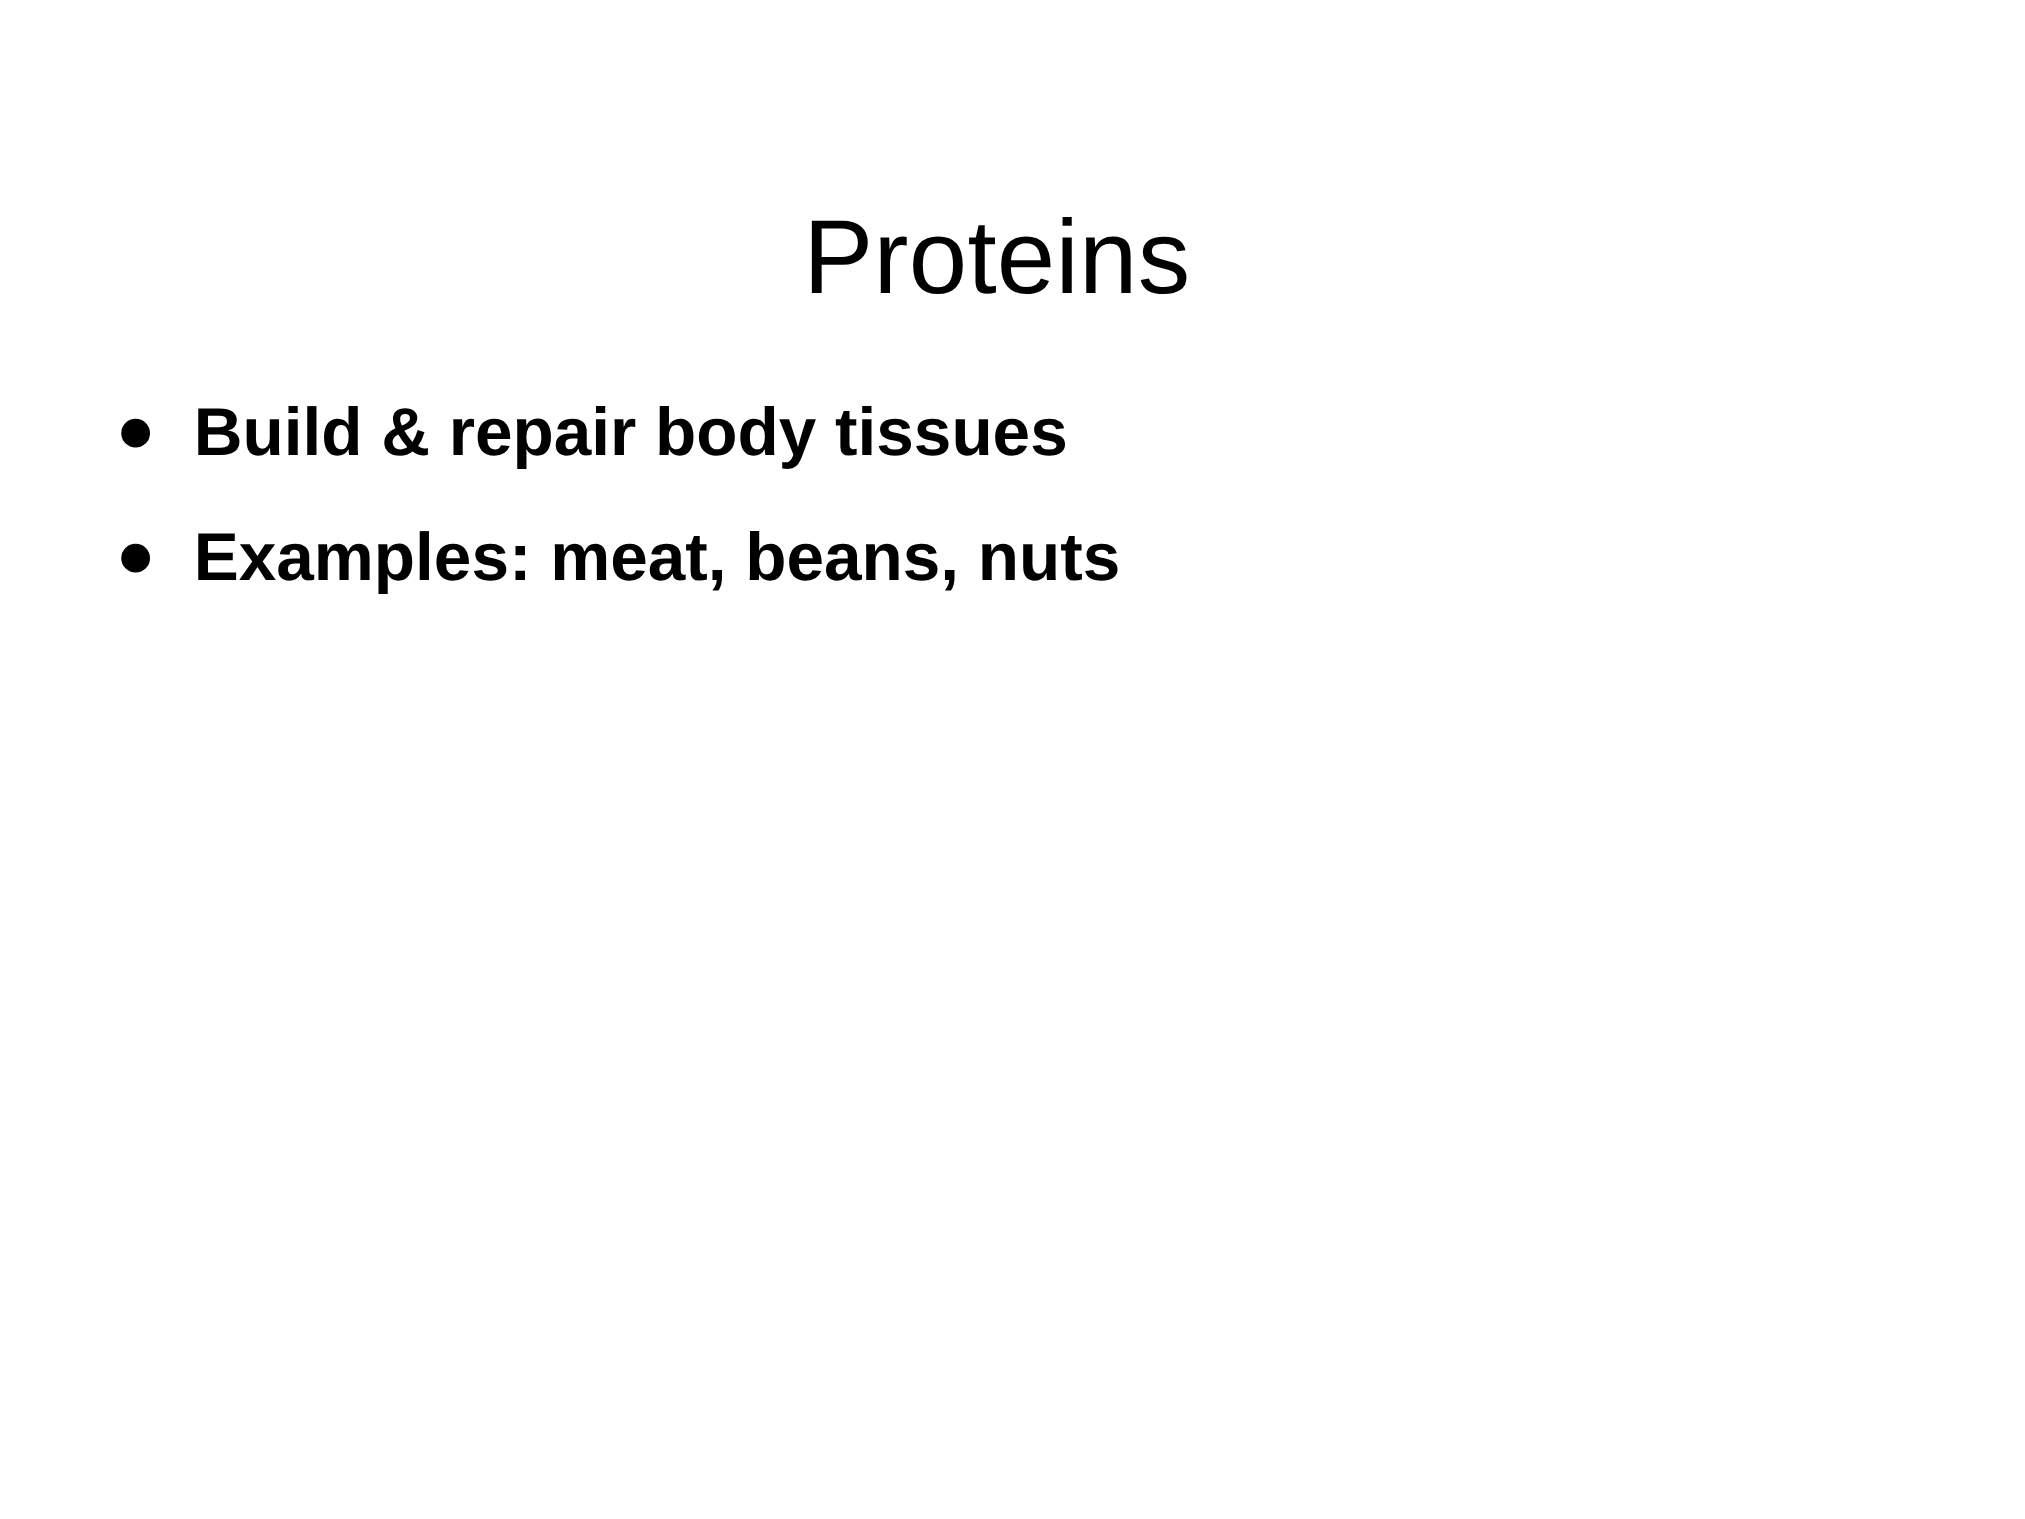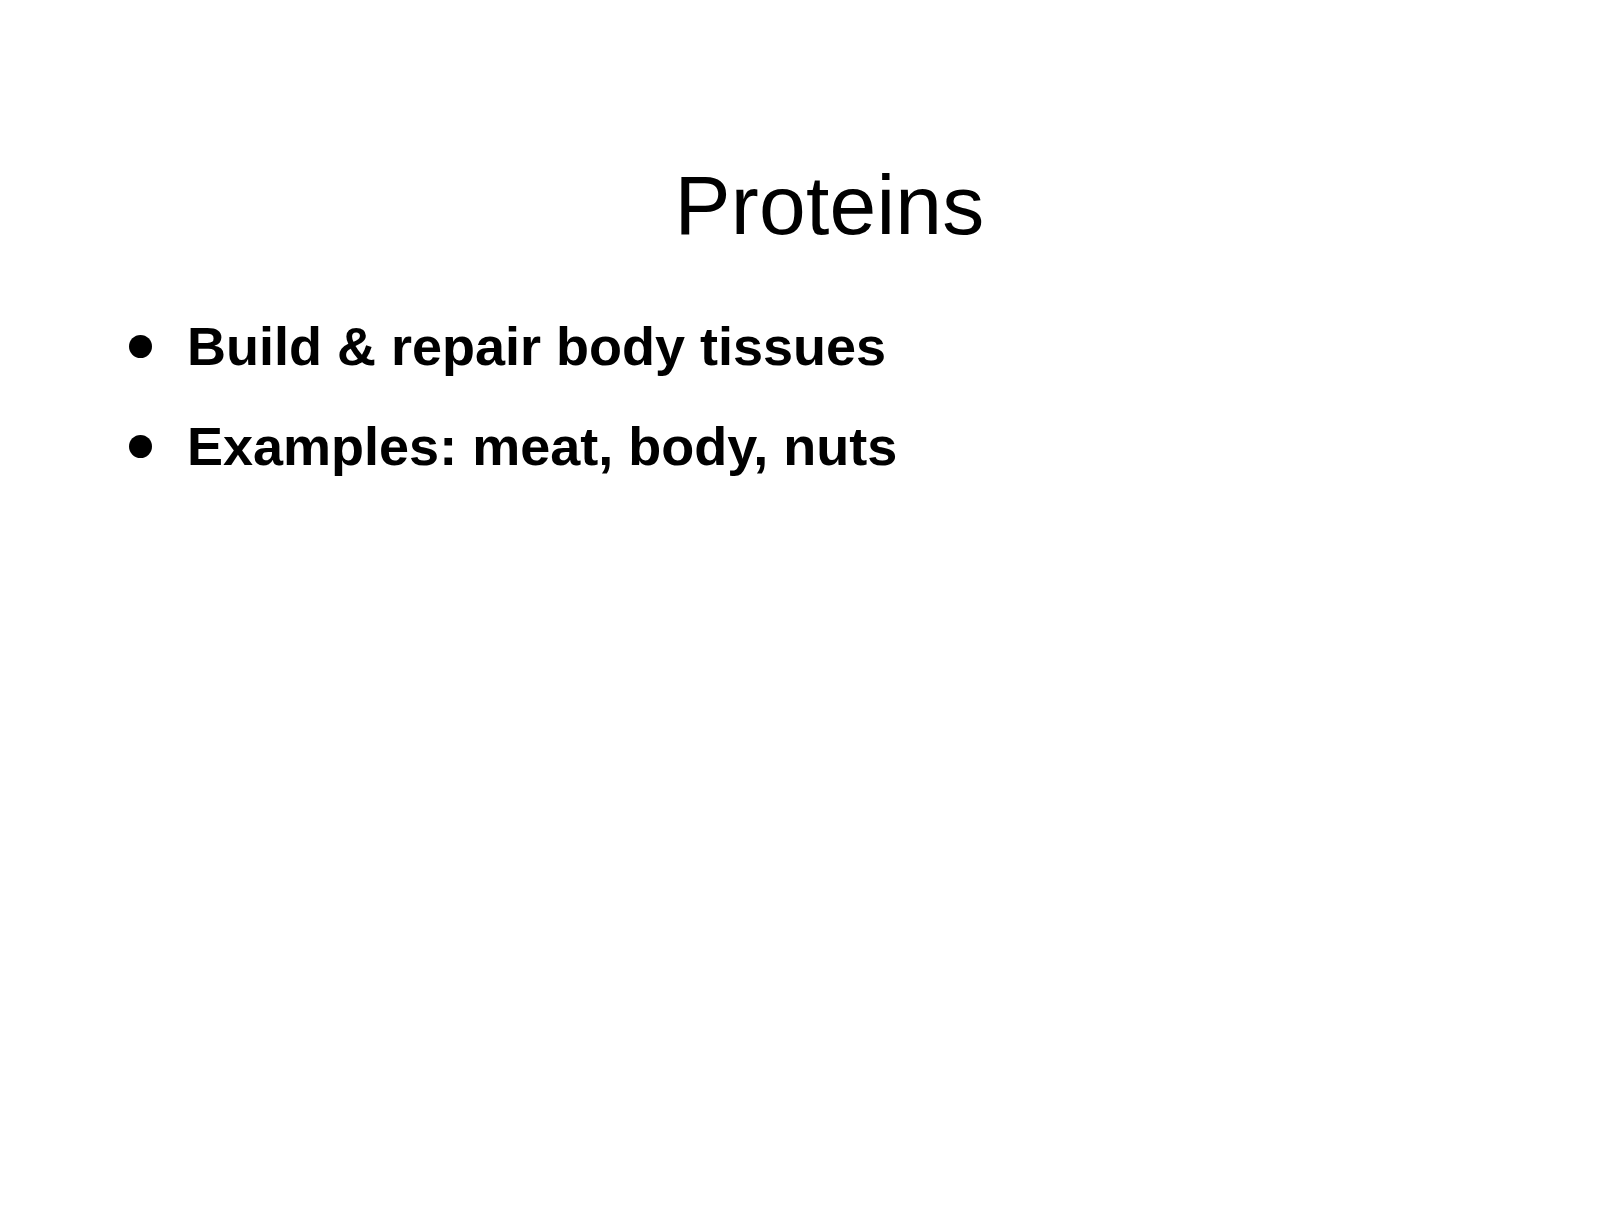--- a/index.html
+++ b/index.html
@@ -13,21 +13,20 @@
     font-family: "Liberation Sans", sans-serif;
     overflow: hidden;
   }
 
   .slide {
     position: relative;
     width: 1460px;
     height: 1215px;
     background: #FFFFFF;
     box-sizing: border-box;
-    margin-left: 32px;
   }
 
   
   .slide-title {
     position: absolute;
     left: 0;
     top: 97px;
     width: 1595px;           
     text-align: center;
     font-size: 84px;
@@ -86,18 +85,18 @@
 
   <ul class="body-list">
 
     <li class="bullet-item">
       <span class="bullet-marker"></span>
       <span class="bullet-text">Build &amp; repair body tissues</span>
     </li>
 
     <li class="bullet-item">
       <span class="bullet-marker"></span>
-      <span class="bullet-text">Examples: meat, body, nuts</span>
+      <span class="bullet-text">Examples: meat, beans, nuts</span>
     </li>
 
   </ul>
 
 </div>
 
 </body></html>

